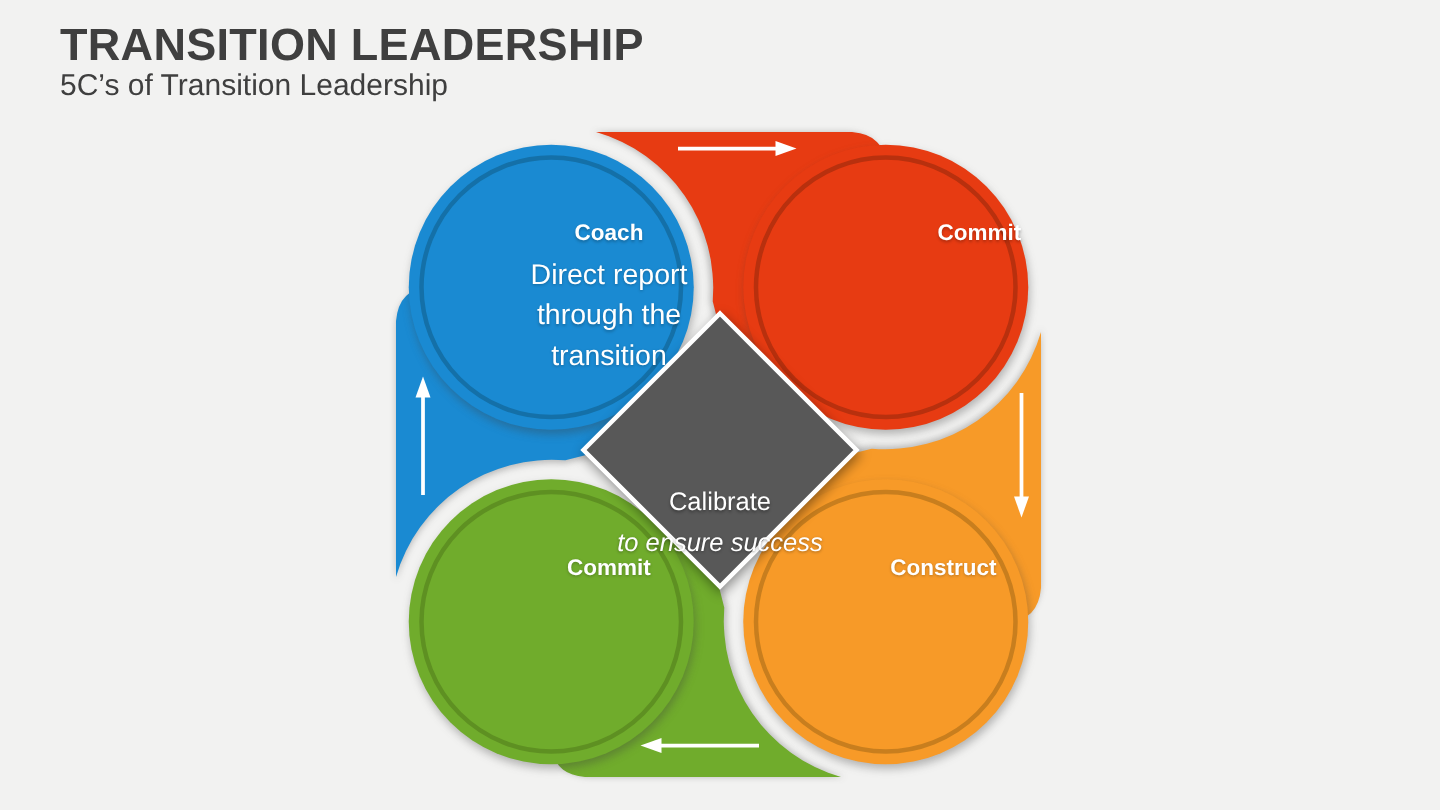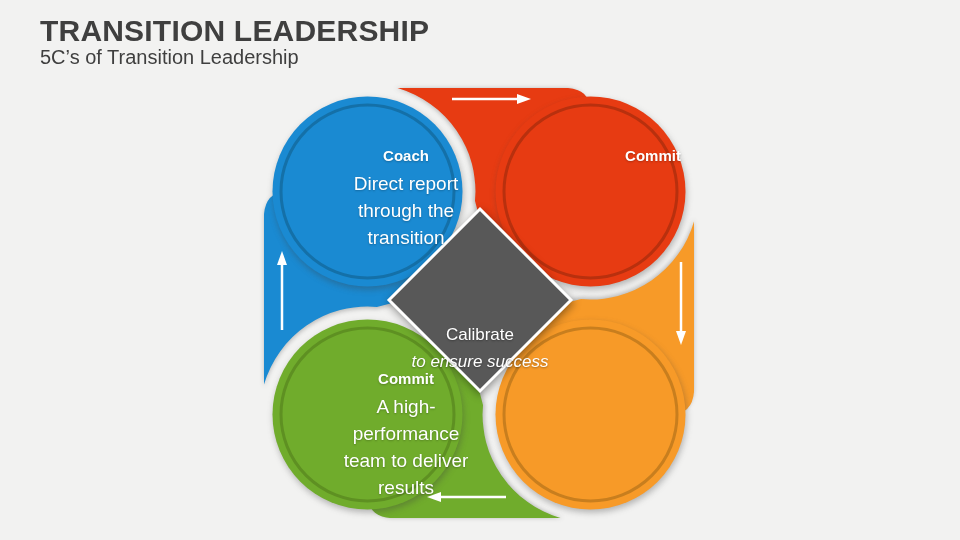--- a/index.html
+++ b/index.html
@@ -97,23 +97,23 @@
 
   <div class="node-label pos-tl">
     <h3>Coach</h3>
     <p>Direct report through the transition</p>
   </div>
   <div class="node-label pos-tr">
     <h3>Commit</h3>
   </div>
   <div class="node-label pos-bl">
     <h3>Commit</h3>
-    <p>A high-performance team to deliver results</p>
   </div>
   <div class="node-label pos-br">
+    <h3>Construct</h3>
   </div>
 
   <div class="center-label">
     <h3>Calibrate</h3>
     <p>to ensure success</p>
   </div>
 
 </div>
 
 </body></html>

